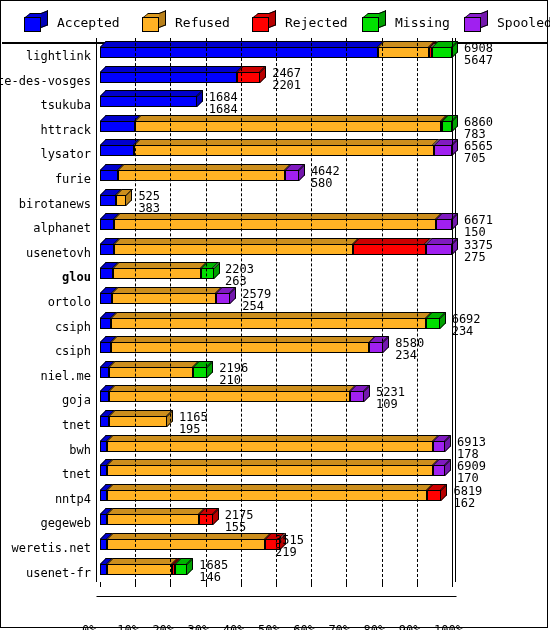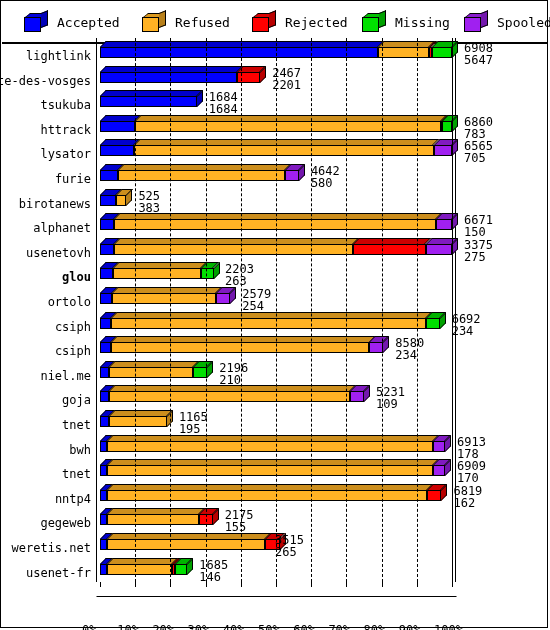--- a/index.html
+++ b/index.html
@@ -394,21 +394,21 @@
           <div class="seg" style="left: 0px; width: 7.04px; height: 11px; background: rgb(0, 0, 255);"></div>
           <div class="segtop" style="left: 0px; width: 7.04px; background: rgb(0, 0, 204);"></div>
           <div class="seg" style="left: 7.04px; width: 158.4px; height: 11px; background: rgb(255, 178, 36);"></div>
           <div class="segtop" style="left: 7.04px; width: 158.4px; background: rgb(204, 142, 29);"></div>
           <div class="seg" style="left: 165.44px; width: 14.08px; height: 11px; background: rgb(255, 0, 0);"></div>
           <div class="segtop" style="left: 165.44px; width: 14.08px; background: rgb(204, 0, 0);"></div>
           <div class="caprt" style="left: 179.52px; height: 11px; background: rgb(184, 0, 0); top: 6px;"></div>
         </div>
         <div class="vlabels" style="left: 179px; top: 499px;">
           <div>3515</div>
-          <div>265</div>
+          <div>219</div>
         </div>
         <div class="row" style="top: 522.6px; height: 17px; width: 352px; left: 4px;">
           <div class="seg" style="left: 0px; width: 7.04px; height: 11px; background: rgb(0, 0, 255);"></div>
           <div class="segtop" style="left: 0px; width: 7.04px; background: rgb(0, 0, 204);"></div>
           <div class="seg" style="left: 7.04px; width: 65.12px; height: 11px; background: rgb(255, 178, 36);"></div>
           <div class="segtop" style="left: 7.04px; width: 65.12px; background: rgb(204, 142, 29);"></div>
           <div class="seg" style="left: 72.16px; width: 2.816px; height: 11px; background: rgb(255, 0, 0);"></div>
           <div class="segtop" style="left: 72.16px; width: 2.816px; background: rgb(204, 0, 0);"></div>
           <div class="seg" style="left: 74.976px; width: 12.32px; height: 11px; background: rgb(0, 224, 0);"></div>
           <div class="segtop" style="left: 74.976px; width: 12.32px; background: rgb(0, 179, 0);"></div>

